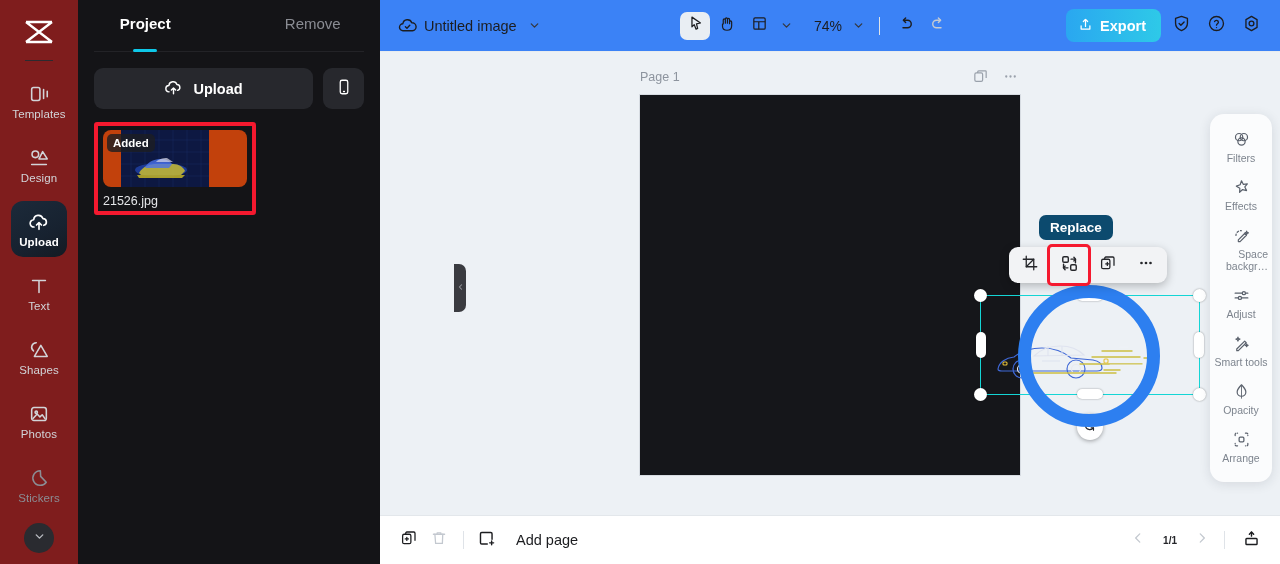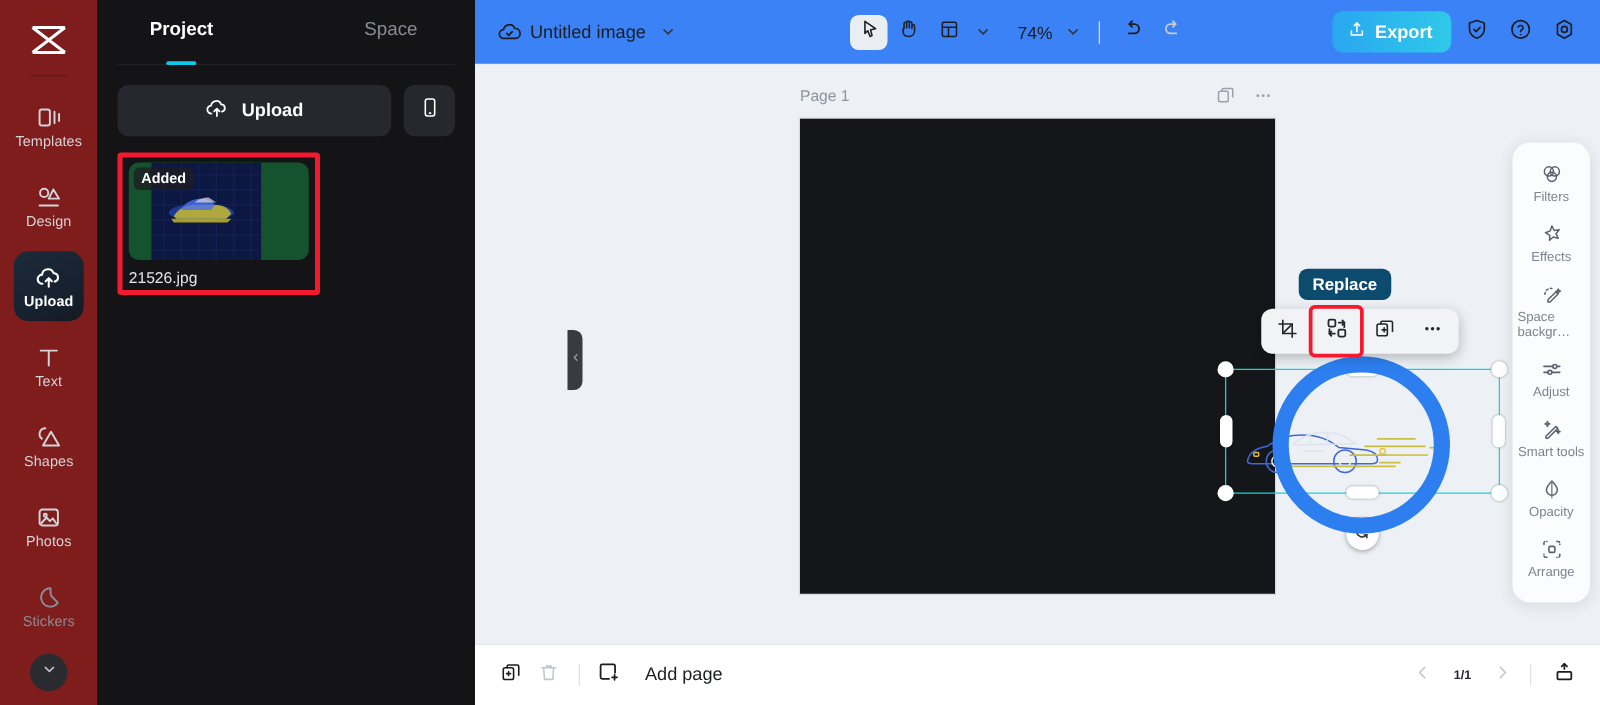--- a/index.html
+++ b/index.html
@@ -64,22 +64,22 @@
     width: 41px; height: 41px; border-radius: 9px; background: #27282d;
     display:flex; align-items:center; justify-content:center; cursor: pointer;
   }
   .assets { padding: 13px 16px 0; }
   .asset-card {
     width: 130px; position: relative; cursor: pointer;
     border: 4px solid #f5192f; border-radius: 3px; padding: 4px 5px 3px;
     width: 162px;
   }
   .asset-thumb {
-    width: 100%; height: 78px; border-radius: 8px; overflow: hidden;
-    background: #14532d; position: relative;
+    width: 100%; height: 57px; border-radius: 8px; overflow: hidden;
+    background: #c2410c; position: relative;
   }
   .asset-img { position:absolute; left: 18px; top: 0; width: 88px; height: 78px; }
   .added-badge {
     position: absolute; left: 4px; top: 4px; background: #1d1e22cc; color: #fff;
     font-size: 11.5px; font-weight: 700; padding: 3px 6px; border-radius: 5px;
   }
   .asset-name { font-size: 12.5px; color: #e4e5e8; margin-top: 7px; }
 
   
   .collapse-handle {
@@ -176,21 +176,21 @@
     background: #fbfcfd; border-radius: 14px; padding: 10px 0 12px;
     box-shadow: 0 2px 12px rgba(30,40,60,.12);
     display: flex; flex-direction: column; align-items: center; gap: 2px;
     z-index: 25;
   }
   .rp-item {
     width: 58px; padding: 5px 2px 6px; border-radius: 9px;
     display: flex; flex-direction: column; align-items:center; gap: 3px; cursor: pointer;
   }
   .rp-ico { height: 20px; display:flex; align-items:center; justify-content:center; }
-  .rp-lb { font-size: 10.5px; color: #7d848e; text-align:left; line-height: 12px; }
+  .rp-lb { font-size: 10.5px; color: #7d848e; text-align:right; line-height: 12px; }
 
   
   .bottombar {
     position: absolute; left: 0; bottom: 0; width: 900px; height: 49px;
     background: #fff; border-top: 1px solid #e3e7eb;
     display: flex; align-items: center; padding: 0 14px;
   }
   .bb-ico { width: 30px; height: 30px; display:flex; align-items:center; justify-content:center; cursor:pointer; }
   .addpage { display: flex; align-items: center; gap: 20px; margin-left: 4px; cursor: pointer; }
   .addpage-lb { font-size: 14.5px; color: #1c1d20; font-weight: 500; }
@@ -289,21 +289,21 @@
       </span>
     </div>
   </div>
 
   <div class="panel">
     <div class="panel-tabs">
       <div class="ptab sel">
         <span>Project</span>
       </div>
       <div class="ptab">
-        <span>Space</span>
+        <span>Remove</span>
       </div>
     </div>
     <div class="panel-hr"></div>
 
     <div class="upload-row">
       <div class="upload-btn">
         <span>
           <svg width="19" height="19" viewBox="0 0 24 24" fill="none" stroke="#fff" stroke-width="1.8" stroke-linecap="round" stroke-linejoin="round">
             <path d="M6.5 17.5a4 4 0 01-.3-8 5.2 5.2 0 0110.1-1.2 3.7 3.7 0 01.9 7.3"></path>
             <path d="M12 20v-7M9.3 15.3L12 12.6l2.7 2.7"></path>

